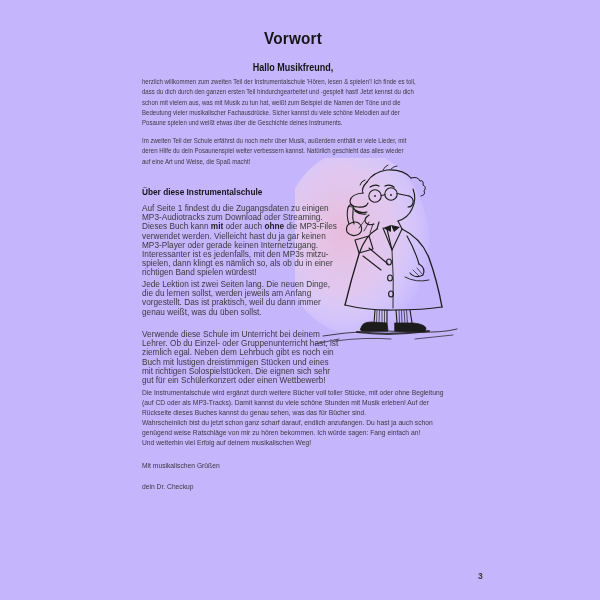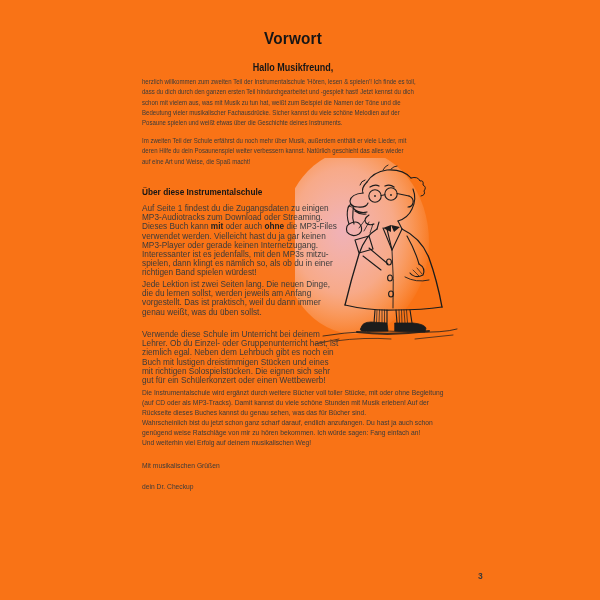--- a/index.html
+++ b/index.html
@@ -1,17 +1,17 @@
 <!DOCTYPE html>
 <html><head>
 <meta charset="utf-8">
 <style>
   html,body{margin:0;padding:0;background:#ffffff;}
   .page{
-    position:relative;width:600px;height:600px;background:#f97316;overflow:hidden;
+    position:relative;width:600px;height:600px;background:#c4b5fd;overflow:hidden;
     font-family:"Liberation Sans",sans-serif;color:#3b3b3b;
   }
   .title{
     position:absolute;top:29px;left:0;width:586px;text-align:center;margin:0;
     font-size:17px;font-weight:bold;color:#161616;letter-spacing:.2px;
     transform:scaleX(.9);
   }
   .greeting-heading{
     position:absolute;top:62px;left:0;width:586px;text-align:center;margin:0;
     font-size:10px;font-weight:bold;color:#161616;

